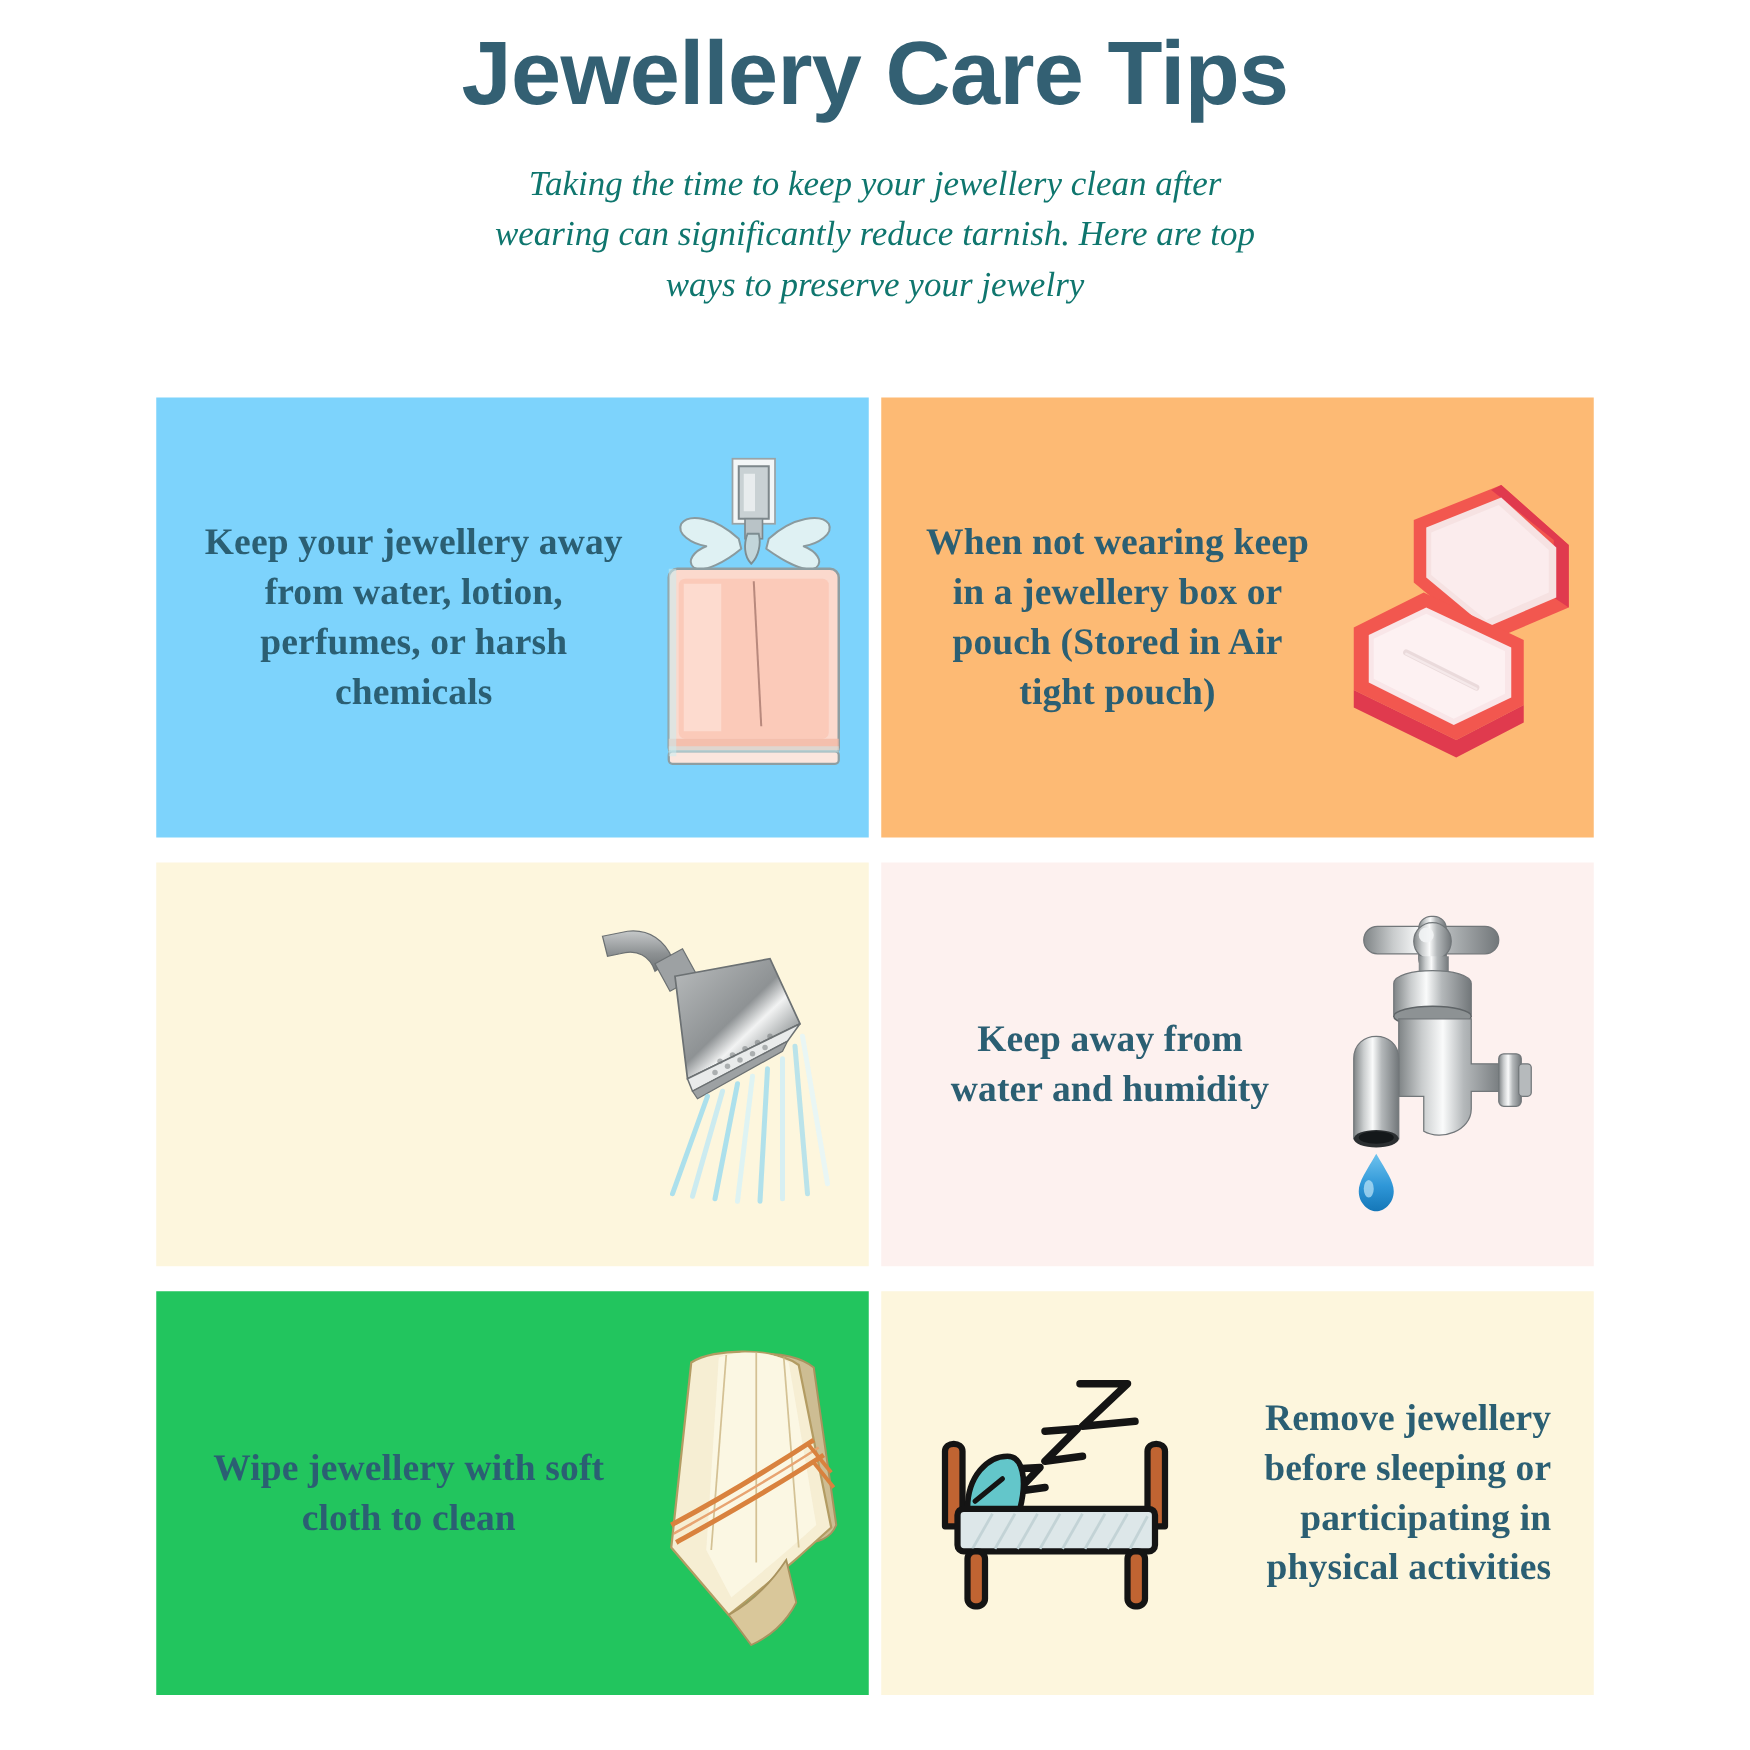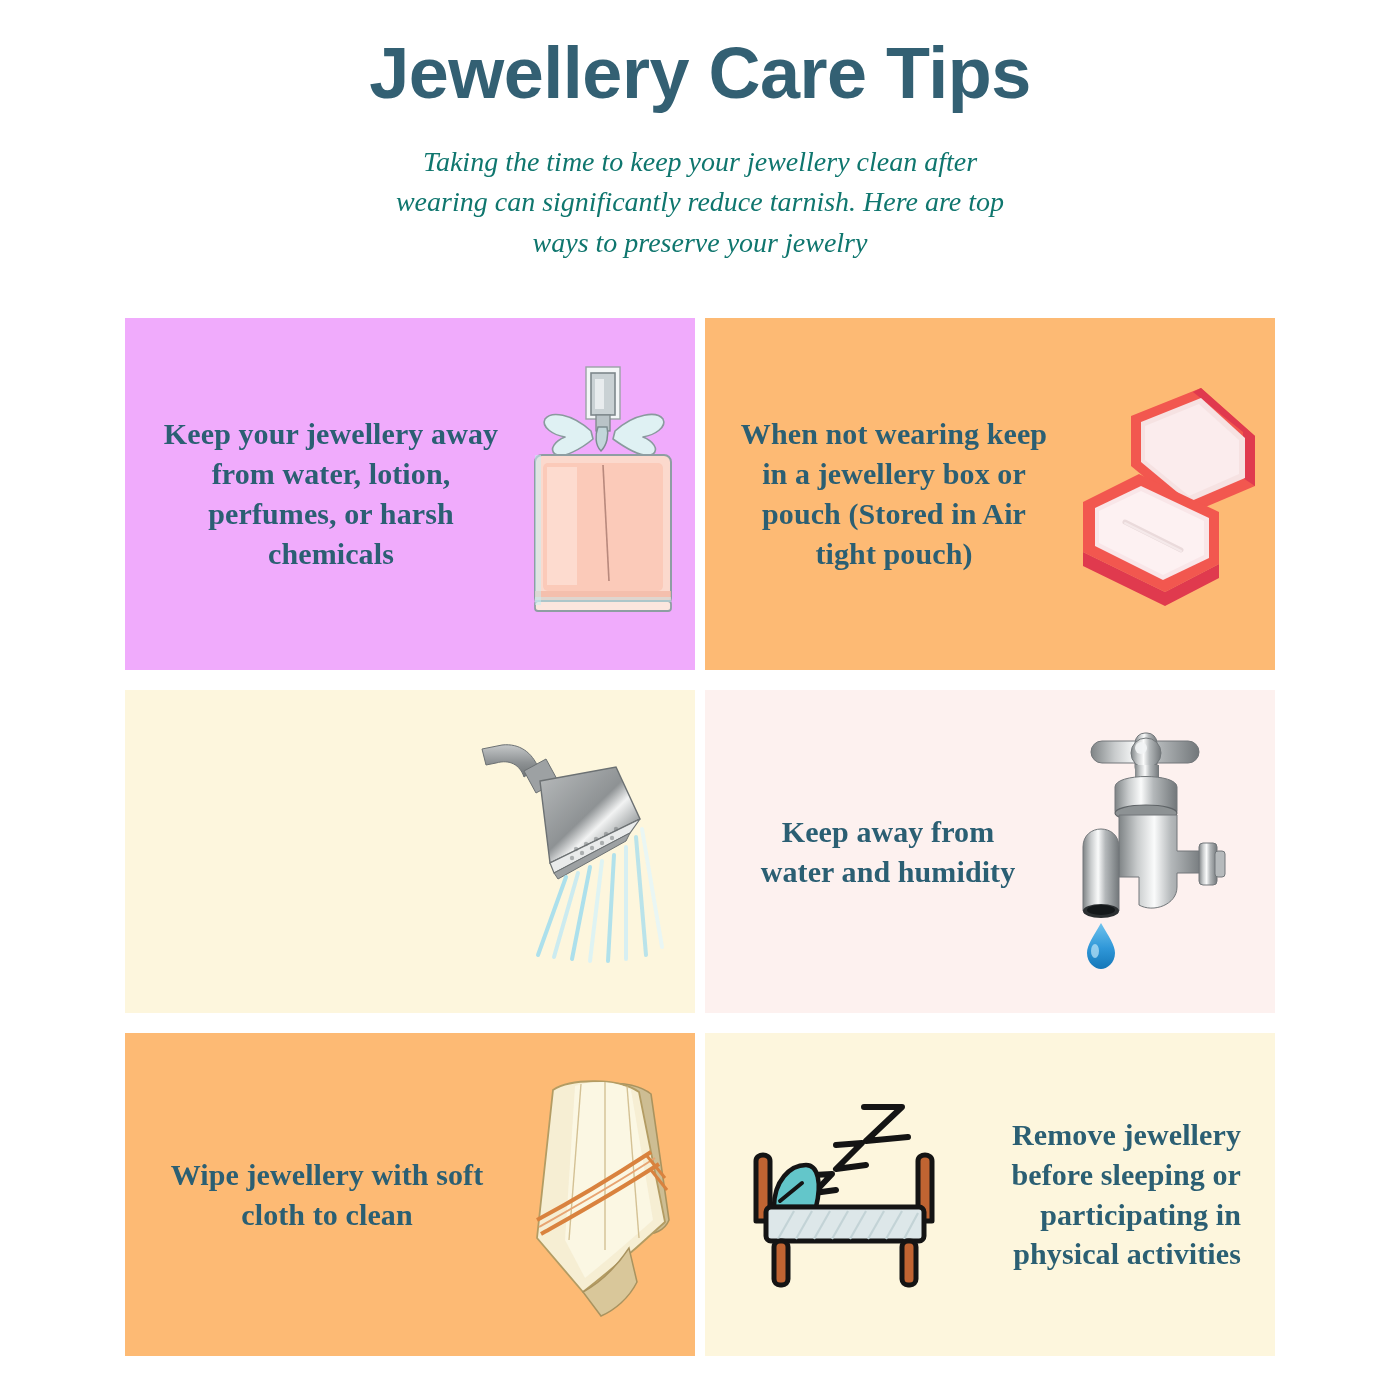--- a/index.html
+++ b/index.html
@@ -15,21 +15,21 @@
   .page {
     position: relative;
     width: 1400px;
     height: 1400px;
     background: #ffffff;
   }
 
   
   .header {
     width: 1400px;
-    padding-top: 36px;
+    padding-top: 22px;
     text-align: center;
   }
 
   .page-title {
     font-family: "Liberation Sans", "DejaVu Sans", sans-serif;
     font-weight: bold;
     font-size: 72px;
     line-height: 1.05;
     letter-spacing: -0.5px;
     color: #336073;
@@ -110,21 +110,21 @@
 
 <div class="page">
 
   <div class="header">
     <h1 class="page-title">Jewellery Care Tips</h1>
     <p class="subtitle">Taking the time to keep your jewellery clean after wearing can significantly reduce tarnish. Here are top ways to preserve your jewelry</p>
   </div>
 
   <div class="grid">
 
-    <div class="card c1 text-left" style="background:#f0abfc">
+    <div class="card c1 text-left" style="background:#7dd3fc">
       <div class="card-text">Keep your jewellery away from water, lotion, perfumes, or harsh chemicals</div>
       <div class="card-art">
         <svg class="art-svg" viewBox="0 0 180 270" xmlns="http://www.w3.org/2000/svg">
 
           <rect x="73" y="8" width="34" height="52" fill="#f3f6f7" stroke="#9aa3a6" stroke-width="1.4"></rect>
           <rect x="78" y="14" width="24" height="42" fill="#c9d1d4" stroke="#7d878b" stroke-width="1.6"></rect>
           <rect x="82" y="20" width="9" height="30" fill="#edf1f2" opacity="0.85"></rect>
           <rect x="83" y="56" width="14" height="16" fill="#b9c3c7" stroke="#7d878b" stroke-width="1.3"></rect>
 
           <path d="M78 72 C58 54, 38 52, 32 60 C28 68, 40 76, 52 78 C42 82, 36 90, 42 95 C50 100, 68 90, 80 80 Z" fill="#dff1f3" stroke="#8a9a9e" stroke-width="1.6" stroke-linejoin="round"></path>
@@ -255,21 +255,21 @@
           <path d="M30 120 C30 96, 66 96, 66 120 L66 184 L30 184 Z" fill="url(#chrome)" stroke="#72777a" stroke-width="1"></path>
           <ellipse cx="48" cy="184" rx="18" ry="7" fill="#2b2f31"></ellipse>
           <ellipse cx="48" cy="183" rx="14" ry="5" fill="#14181a"></ellipse>
 
           <path d="M48 196 C40 210, 34 218, 34 226 C34 236, 42 242, 48 242 C54 242, 62 236, 62 226 C62 218, 56 210, 48 196 Z" fill="url(#drop)"></path>
           <ellipse cx="42" cy="224" rx="4" ry="7" fill="#bfe6f8" opacity="0.7"></ellipse>
         </svg>
       </div>
     </div>
 
-    <div class="card c5 text-left" style="background:#fdba74">
+    <div class="card c5 text-left" style="background:#22c55e">
       <div class="card-text">Wipe jewellery with soft cloth to clean</div>
       <div class="card-art">
         <svg class="art-svg" viewBox="0 0 170 250" xmlns="http://www.w3.org/2000/svg">
 
           <path d="M92 14 C104 12, 122 16, 132 24 L150 150 C146 160, 134 166, 126 162 L104 60 Z" fill="#cdbd93" stroke="#a9935f" stroke-width="1.6"></path>
 
           <path d="M34 20 C52 8, 100 8, 120 22 L146 152 C120 176, 92 200, 64 222 L18 168 Z" fill="#f6eed3" stroke="#b39c63" stroke-width="1.8" stroke-linejoin="round"></path>
 
           <path d="M56 16 C72 10, 98 10, 112 20 L134 150 C112 170, 88 190, 66 208 L46 170 Z" fill="#fbf7e4" opacity="0.95"></path>
 

